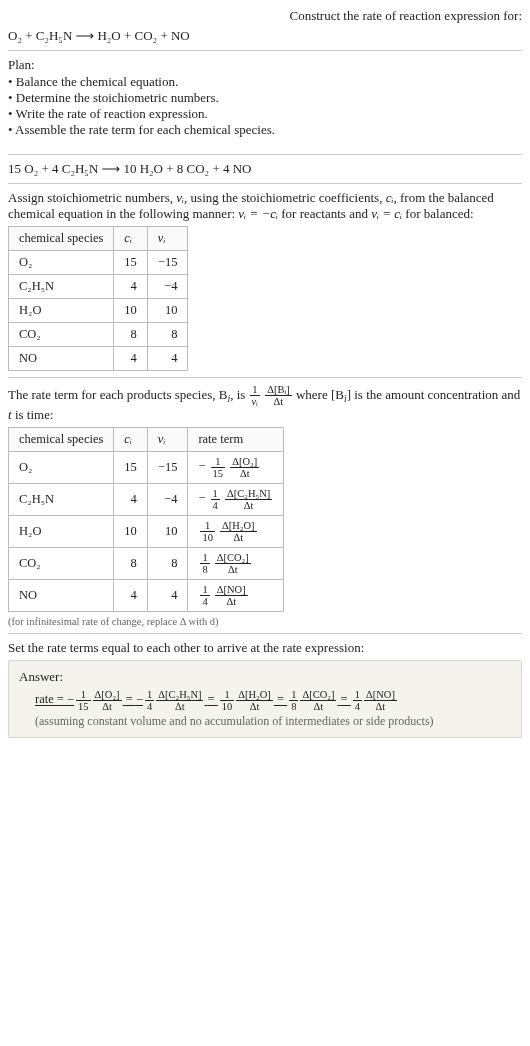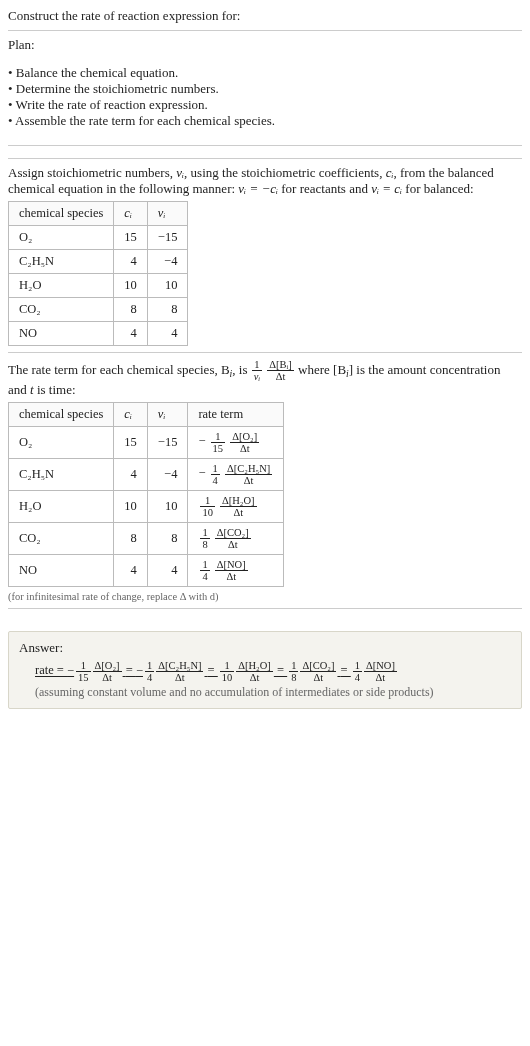--- a/index.html
+++ b/index.html
@@ -15,22 +15,22 @@
   .section {
     border-top: 1px solid #ccc;
     padding-top: 6px;
     margin-top: 6px;
   }
   .section.first {
     border-top: none;
     margin-top: 0;
     padding-top: 0;
   }
-  .prompt { margin-bottom: 4px; }
-  .plan-heading { margin-bottom: 12px; }
+  .prompt { margin-bottom: 4px; text-align: right; }
+  .plan-heading { margin-bottom: 1px; }
   ul.plan {
     list-style: none;
     padding: 0;
     margin: 0 0 16px 0;
   }
   ul.plan li::before { content: "• "; }
   table.data {
     border-collapse: collapse;
     margin: 4px 0;
     font-size: 12.5px;
@@ -48,21 +48,21 @@
   .footnote {
     font-size: 10.5px;
     color: #666;
     margin-top: 2px;
   }
   .answer-box {
     background: #f4f3ee;
     border: 1px solid #d8d6c9;
     border-radius: 2px;
     padding: 8px 10px;
-    margin-top: 16px;
+    margin-top: 4px;
   }
   .answer-label { margin-bottom: 4px; }
   .answer-rate {
     font-size: 12.5px;
     white-space: nowrap;
     margin-left: 16px;
     text-decoration: underline;
   }
   .answer-note {
     font-size: 12px;
@@ -80,33 +80,35 @@
   }
   .frac .num { display: block; border-bottom: 1px solid #222; padding: 0 2px; }
   .frac .den { display: block; padding: 0 2px; }
   .neg { margin-right: 1px; }
 </style>
 </head>
 <body>
 
 <div class="section first">
   <div class="prompt">Construct the rate of reaction expression for:</div>
+  <div class="eq">O₂ + C₂H₅N  ⟶  H₂O + CO₂ + NO</div>
 </div>
 
 <div class="section">
   <div class="plan-heading">Plan:</div>
   <ul class="plan">
     <li>Balance the chemical equation.</li>
     <li>Determine the stoichiometric numbers.</li>
     <li>Write the rate of reaction expression.</li>
     <li>Assemble the rate term for each chemical species.</li>
   </ul>
 </div>
 
 <div class="section">
+  <div class="eq">15 O₂ + 4 C₂H₅N  ⟶  10 H₂O + 8 CO₂ + 4 NO</div>
 </div>
 
 <div class="section">
   <div>
     <span>Assign stoichiometric numbers, </span><i>νᵢ</i><span>, using the stoichiometric coefficients, </span><i>cᵢ</i><span>, from the balanced chemical equation in the following manner: </span><i>νᵢ = −cᵢ</i><span> for reactants and </span><i>νᵢ = cᵢ</i><span> for balanced:</span>
   </div>
   <table class="data">
     <tbody>
         <tr>
       <th>chemical species</th>
@@ -137,21 +139,21 @@
           <td>NO</td>
           <td class="num">4</td>
           <td class="num">4</td>
         </tr>
   </tbody>
     </table>
 </div>
 
 <div class="section">
   <div>
-    <span>The rate term for each chemical species, B</span><sub><i>i</i></sub><span>, is </span>
+    <span>The rate term for each products species, B</span><sub><i>i</i></sub><span>, is </span>
     <span class="frac"><span class="num">1</span><span class="den"><i>νᵢ</i></span></span>
     <span class="frac"><span class="num">Δ[Bᵢ]</span><span class="den">Δt</span></span>
     <span> where [B</span><sub><i>i</i></sub><span>] is the amount concentration and </span><i>t</i><span> is time:</span>
   </div>
 
   <table class="data">
     <tbody>
         <tr>
       <th>chemical species</th>
       <th><i>cᵢ</i></th>
@@ -207,20 +209,21 @@
         <span class="frac"><span class="num">1</span><span class="den">4</span></span>
         <span class="frac"><span class="num">Δ[NO]</span><span class="den">Δt</span></span>
       </td>
     </tr>
   </tbody>
     </table>
   <div class="footnote">(for infinitesimal rate of change, replace Δ with d)</div>
 </div>
 
 <div class="section">
+  <div>Set the rate terms equal to each other to arrive at the rate expression:</div>
   <div class="answer-box">
     <div class="answer-label">Answer:</div>
     <div class="answer-rate">
       <span>rate = </span>
       <span class="neg">−</span><span class="frac"><span class="num">1</span><span class="den">15</span></span><span class="frac"><span class="num">Δ[O₂]</span><span class="den">Δt</span></span>
       <span> = </span>
       <span class="neg">−</span><span class="frac"><span class="num">1</span><span class="den">4</span></span><span class="frac"><span class="num">Δ[C₂H₅N]</span><span class="den">Δt</span></span>
       <span> = </span>
       <span class="neg"></span><span class="frac"><span class="num">1</span><span class="den">10</span></span><span class="frac"><span class="num">Δ[H₂O]</span><span class="den">Δt</span></span>
       <span> = </span>

